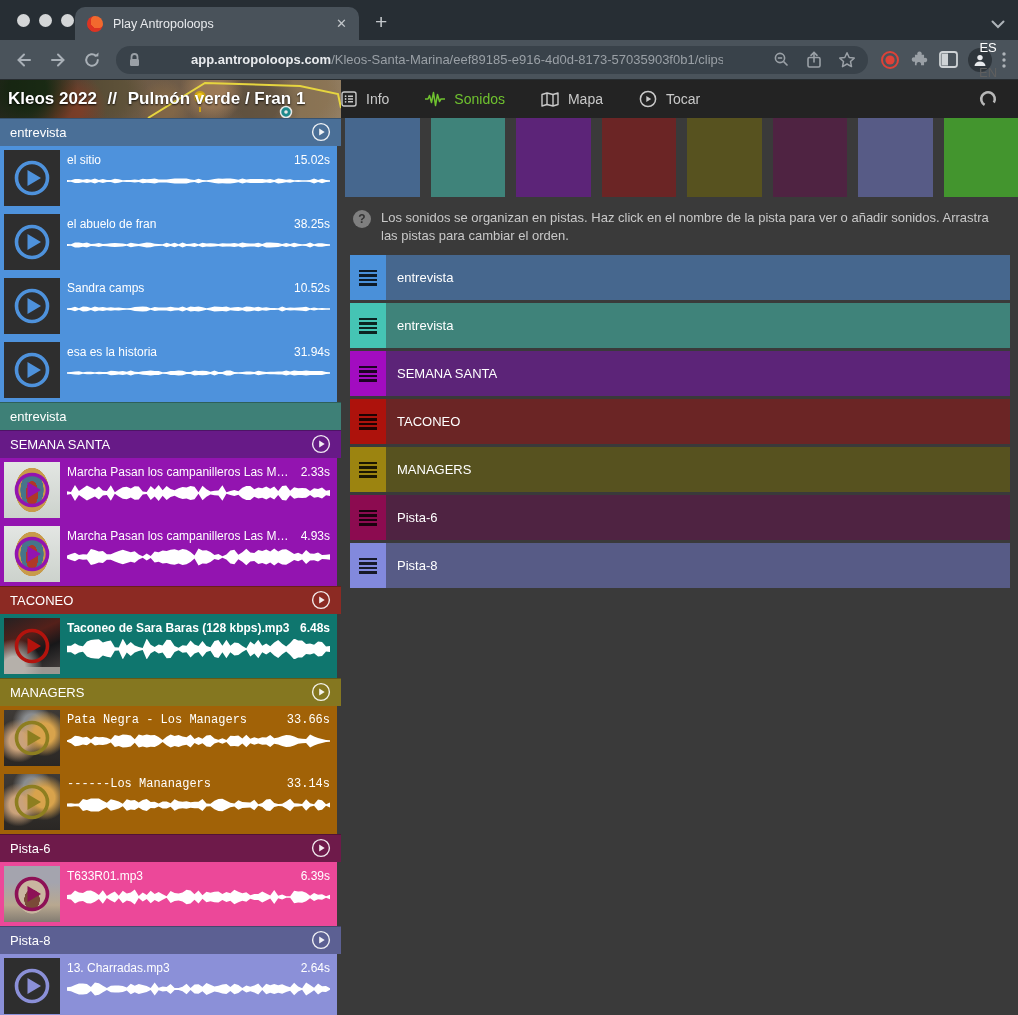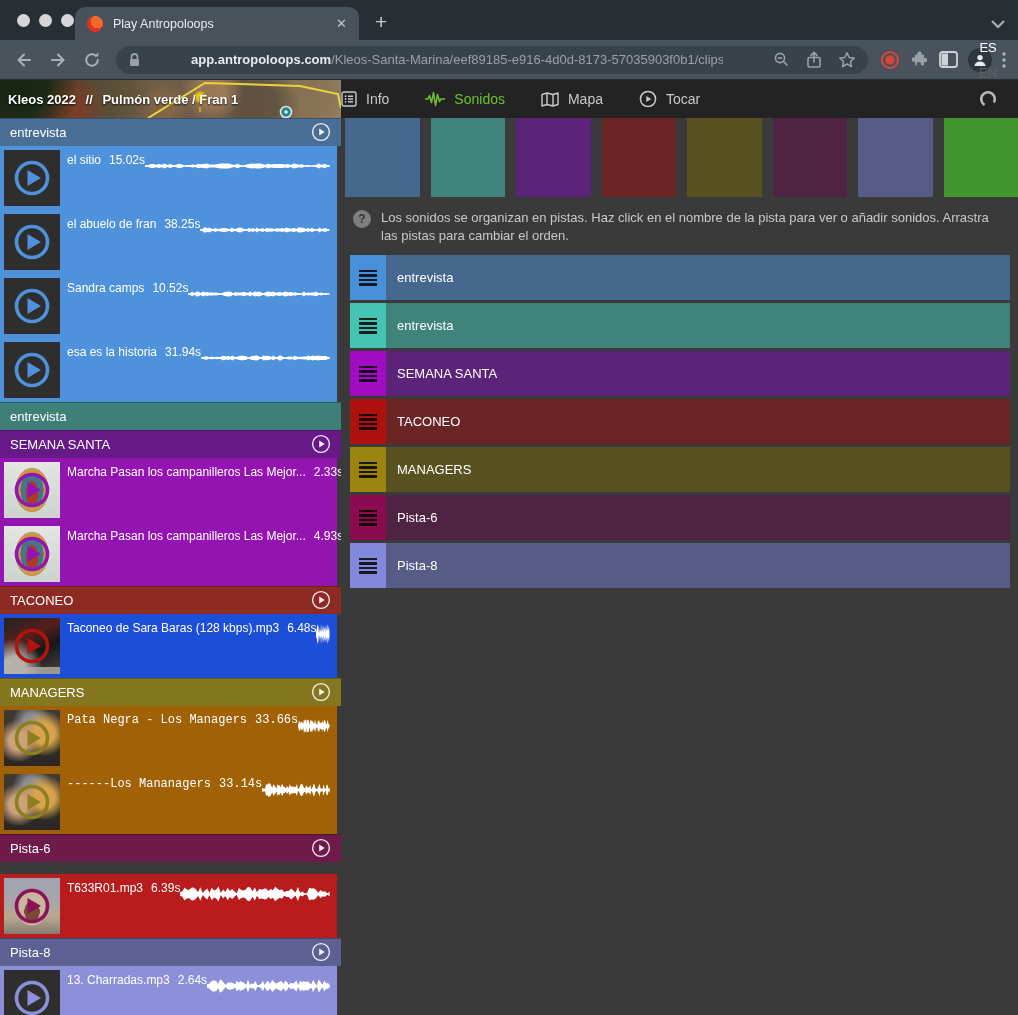--- a/index.html
+++ b/index.html
@@ -39,21 +39,21 @@
        radial-gradient(circle at 8% 25%,#28421f 0 6%,transparent 16%),
        radial-gradient(circle at 20% 75%,#b05a3a 0 5%,transparent 14%),
        radial-gradient(circle at 33% 35%,#7a6a4a 0 7%,transparent 16%),
        radial-gradient(circle at 48% 70%,#9a7a55 0 6%,transparent 15%),
        radial-gradient(circle at 62% 30%,#b08a62 0 6%,transparent 15%),
        radial-gradient(circle at 76% 65%,#6a5a46 0 7%,transparent 16%),
        radial-gradient(circle at 90% 35%,#8d7656 0 7%,transparent 17%),
        linear-gradient(100deg,#4e4a3c,#8a7258 40%,#776350 70%,#97856d);}
   .photo-shade{position:absolute;inset:0;background:linear-gradient(90deg,rgba(0,0,0,.45),rgba(0,0,0,.18) 45%,rgba(0,0,0,0));}
   .photo svg{position:absolute;inset:0;}
-  .breadcrumb{position:absolute;left:8px;top:50%;transform:translateY(-50%);color:#fff;font-size:13px;
+  .breadcrumb{position:absolute;left:8px;top:50%;transform:translateY(-50%);color:#fff;font-size:17px;
       white-space:nowrap;text-shadow:0 1px 2px rgba(0,0,0,.85);font-weight:bold;text-align:right;}
   .breadcrumb .sep{margin:0 6px;font-weight:bold;}
   .app-nav{display:flex;align-items:center;gap:36px;}
   .nav-item{display:flex;align-items:center;gap:9px;color:#c9c9c9;font-size:14px;}
   .nav-item.active{color:#6fc22f;}
   .header-right{margin-left:auto;display:flex;align-items:center;gap:10px;padding-right:12px;flex-direction:column;}
   .lang{font-size:13px;color:#fff;}
   .lang.inactive{color:#5f5f5f;}
   .counter{font-size:11px;color:#fff;font-weight:bold;letter-spacing:.3px;}
 
@@ -78,21 +78,21 @@
       linear-gradient(155deg,#242122 0%,#54201a 35%,#171719 60%,#4a4442 100%);}
   .thumb-managers{background:
       radial-gradient(circle at 72% 42%,#d8a34c 0 20%,transparent 44%),
       radial-gradient(circle at 26% 55%,#caa27b 0 18%,transparent 42%),
       radial-gradient(circle at 50% 22%,#8a8d90 0 16%,transparent 38%),
       linear-gradient(#3e3a36,#2a2724);}
   .thumb-arch{background:
       radial-gradient(ellipse 26% 34% at 50% 60%,#7a4a38 0 52%,transparent 54%),
       radial-gradient(ellipse 44% 54% at 50% 52%,#c9b6a0 0 60%,transparent 62%),
       linear-gradient(#a4a4ae 0 30%,#b8a890 70%,#837c72 100%);}
-  .clip-main{flex:1;min-width:0;padding:3px 3px 0 7px;display:flex;flex-direction:row;}
+  .clip-main{flex:1;min-width:0;padding:3px 3px 0 7px;display:flex;flex-direction:column;}
   .clip-top{display:flex;color:#fff;font-size:12px;line-height:15px;}
   .clip-title{flex:1;white-space:nowrap;overflow:hidden;text-overflow:ellipsis;}
   .clip-dur{margin-left:8px;flex:none;}
   .wave{width:100%;height:20px;margin-top:3px;display:block;}
   .empty-hint{height:28px;display:flex;align-items:center;padding:0 10px;box-sizing:border-box;font-size:12.5px;}
 
   .main{flex:1;min-width:0;padding-left:4px;}
   .swatches{display:flex;gap:11px;height:79px;}
   .swatch{flex:1;}
   .hint{display:flex;gap:10px;margin:12px 26px 0 8px;color:#c9c9c9;font-size:13px;line-height:18px;}
@@ -394,21 +394,21 @@
         </div>
         <div class="track-header" style="background: rgb(140, 42, 35);">
           <span>TACONEO</span>
           <span class="hp">
             <svg width="20" height="20" viewBox="0 0 20 20">
               <circle cx="10" cy="10" r="8.4" fill="none" stroke="#fff" stroke-width="1.4" opacity=".9"></circle>
               <path d="M8.2 6.6 V13.4 L13.7 10 Z" fill="#fff" opacity=".92"></path>
             </svg>
           </span>
         </div>
-        <div class="track-body" style="background: #1d4ed8;">
+        <div class="track-body" style="background: #0f766e; font-weight: bold;">
           <div class="clip">
             <div class="thumb thumb-flamenco">
               <svg width="38" height="38" viewBox="0 0 38 38">
                 <circle cx="19" cy="19" r="15.5" fill="none" stroke="#b2130d" stroke-width="3.6"></circle>
                 <path d="M14.5 11 V27 L28 19 Z" fill="#b2130d"></path>
               </svg>
             </div>
             <div class="clip-main">
               <div class="clip-top">
                 <span class="clip-title">Taconeo de Sara Baras (128 kbps).mp3</span>
@@ -467,21 +467,21 @@
         </div>
         <div class="track-header" style="background: rgb(110, 26, 74);">
           <span>Pista-6</span>
           <span class="hp">
             <svg width="20" height="20" viewBox="0 0 20 20">
               <circle cx="10" cy="10" r="8.4" fill="none" stroke="#fff" stroke-width="1.4" opacity=".9"></circle>
               <path d="M8.2 6.6 V13.4 L13.7 10 Z" fill="#fff" opacity=".92"></path>
             </svg>
           </span>
         </div>
-        <div class="track-body" style="background: #b91c1c; margin-top: 12px;">
+        <div class="track-body" style="background: #ec4899;">
           <div class="clip">
             <div class="thumb thumb-arch">
               <svg width="38" height="38" viewBox="0 0 38 38">
                 <circle cx="19" cy="19" r="15.5" fill="none" stroke="#8d1156" stroke-width="3.6"></circle>
                 <path d="M14.5 11 V27 L28 19 Z" fill="#8d1156"></path>
               </svg>
             </div>
             <div class="clip-main">
               <div class="clip-top">
                 <span class="clip-title">T633R01.mp3</span>

